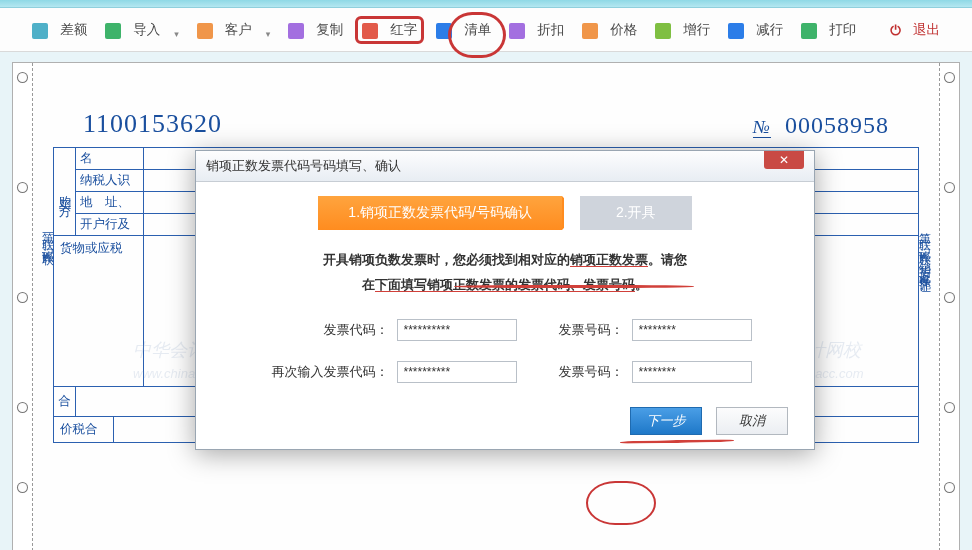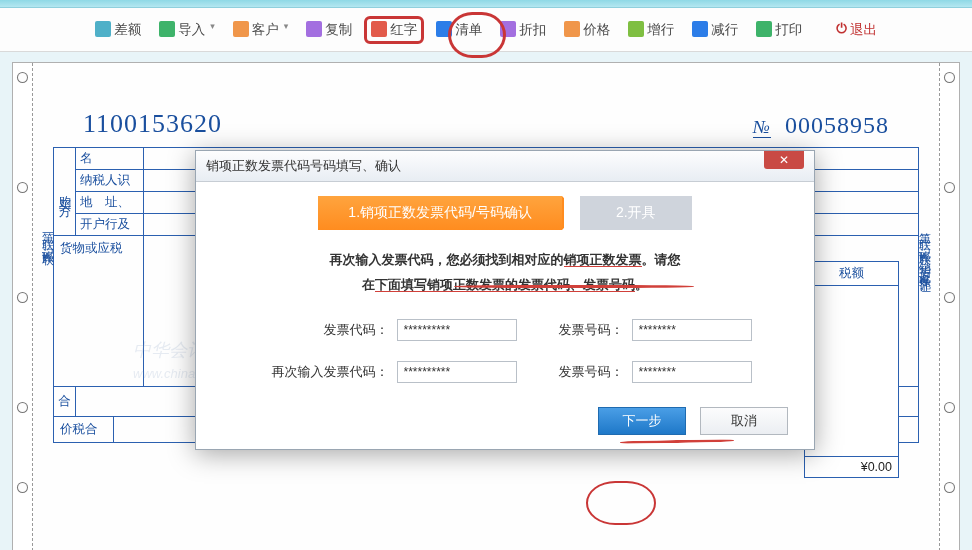--- a/index.html
+++ b/index.html
@@ -22,22 +22,22 @@
     display: flex;
     align-items: center;
     justify-content: center;
     gap: 6px;
     height: 44px;
     font-size: 13.5px;
     color: #4a4a4a;
   }
   .tb-item {
     display: inline-flex;
-    align-items: flex-start;
-    gap: 3px;
+    align-items: flex-end;
+    gap: 12px;
     padding: 3px 6px;
     cursor: pointer;
     border-radius: 3px;
   }
   .tb-icon {
     width: 16px;
     height: 16px;
     display: inline-block;
     border-radius: 2px;
   }
@@ -247,27 +247,28 @@
     background:#fff;
   }
   .gap { width:26px;}
   .dlg-footer {
     display:flex;
     justify-content:flex-end;
     gap:14px;
     padding:10px 26px 14px;
   }
   .btn {
-    width:88px; height:28px;
+    width:72px; height:28px;
     display:flex; align-items:center; justify-content:center;
     font-size:13px;
     cursor:pointer;
     border:1px solid #b2b8bf;
     background:linear-gradient(#fcfcfd,#ebeef2);
     color:#333;
+    font-style:italic;
   }
   .btn.primary {
     background:linear-gradient(#4a9ee6,#1e78c8);
     border:1px solid #1f6bb0;
     color:#fff;
   }
   .watermark {
     position:absolute;
     color:rgba(120,150,190,.18);
     font-size:18px;
@@ -392,25 +393,20 @@
     <div class="sum-row">
       <div class="vcell2">合</div>
       <div class="rest"></div>
     </div>
     <div class="sum-row">
       <div style="width:60px;padding:4px 6px;border-right:1px solid #2b60b0">价税合</div>
       <div class="rest"></div>
     </div>
   </div>
 
-  <div class="taxcol">
-    <div class="th">税额</div>
-    <div class="body"></div>
-    <div class="ft">¥0.00</div>
-  </div>
 
   <div class="watermark" style="left:120px;top:275px;">
     <span>中华会计网校</span><br><span style="font-size:13px;">www.chinaacc.com</span>
   </div>
   <div class="watermark" style="left:440px;top:275px;">
     <span>中华会计网校</span><br><span style="font-size:13px;">www.chinaacc.com</span>
   </div>
   <div class="watermark" style="left:740px;top:275px;">
     <span>中华会计网校</span><br><span style="font-size:13px;">www.chinaacc.com</span>
   </div>
@@ -421,21 +417,21 @@
     <span>销项正数发票代码号码填写、确认</span>
     <span class="dlg-close">✕</span>
   </div>
   <div class="dlg-body">
     <div class="steps">
       <div class="step1">1.销项正数发票代码/号码确认</div>
       <div class="step2">2.开具</div>
     </div>
     <div class="note-box">
       <div>
-        <span class="strong-note">再次输入发票代码，您必须找到相对应的</span><span class="strong-note red-under">销项正数发票</span><span class="strong-note">。请您</span>
+        <span class="strong-note">开具销项负数发票时，您必须找到相对应的</span><span class="strong-note red-under">销项正数发票</span><span class="strong-note">。请您</span>
       </div>
       <div>
         <span class="strong-note">在</span><span class="strong-note red-under">下面填写销项正数发票的发票代码、发票号码</span><span class="strong-note">。</span>
       </div>
     </div>
     <div class="form-rows">
       <div class="frow">
         <label>发票代码：</label>
         <input type="text" value="**********" style="">
         <span class="gap"></span>

